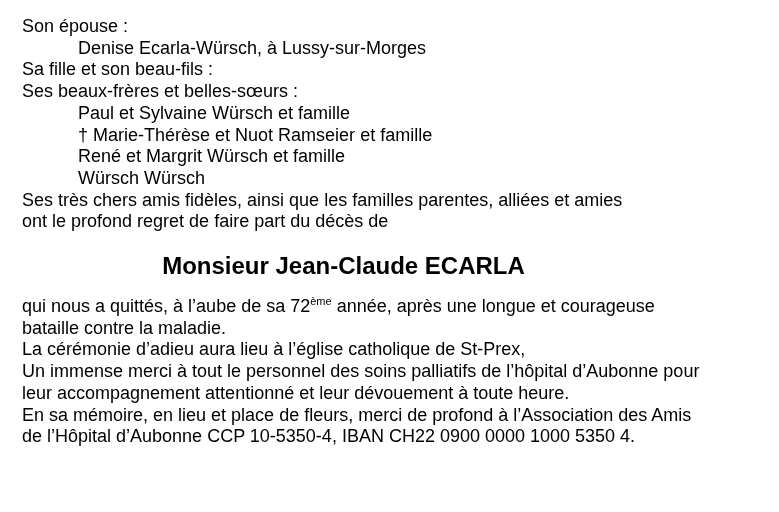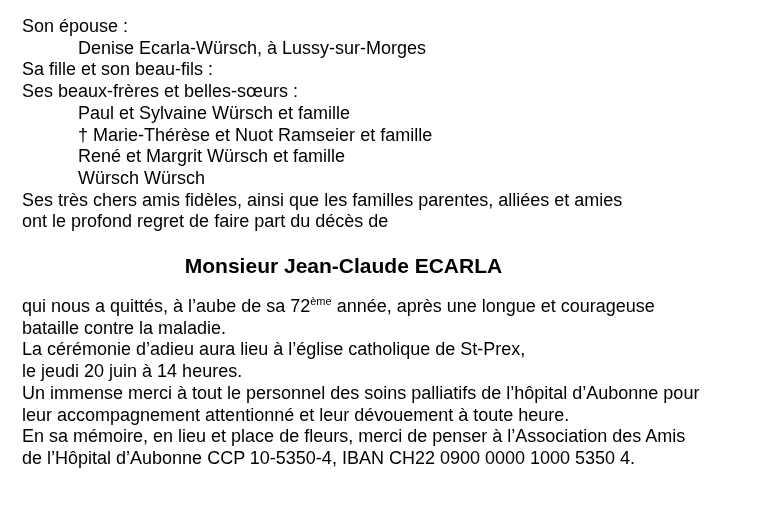--- a/index.html
+++ b/index.html
@@ -26,21 +26,21 @@
     white-space: pre-wrap;
   }
   .line.indent {
     margin-left: 78px;
   }
   .line.title {
     margin-left: 22px;
     width: 643px;
     text-align: center;
     font-weight: bold;
-    font-size: 21px;
+    font-size: 24px;
     line-height: 25px;
     margin-top: 20px;
   }
   .line.para2 {
     margin-top: 18px;
   }
   .line b {
     font-weight: normal;
   }
   .line sup {
@@ -61,19 +61,18 @@
       <div class="line indent"><span>Paul et Sylvaine </span><b>Würsch</b><span> et famille</span></div>
       <div class="line indent"><span>† Marie-Thérèse et Nuot </span><b>Ramseier</b><span> et famille</span></div>
       <div class="line indent"><span>René et Margrit </span><b>Würsch</b><span> et famille</span></div>
       <div class="line indent"><span>Würsch </span><b>Würsch</b></div>
       <div class="line plain"><span>Ses très chers amis fidèles, ainsi que les familles parentes, alliées et amies</span></div>
       <div class="line plain"><span>ont le profond regret de faire part du décès de</span></div>
       <div class="line title"><span>Monsieur Jean-Claude ECARLA</span></div>
       <div class="line plain para2"><span>qui nous a quittés, à l’aube de sa 72</span><sup>ème</sup><span> année, après une longue et courageuse</span></div>
       <div class="line plain"><span>bataille contre la maladie.</span></div>
       <div class="line plain"><span>La cérémonie d’adieu aura lieu à l’église catholique de St-Prex,</span></div>
-      <div class="line plain"><span>le jeudi 20 juin à 14 heures.</span></div>
       <div class="line plain"><span>Un immense merci à tout le personnel des soins palliatifs de l’hôpital d’Aubonne pour</span></div>
       <div class="line plain"><span>leur accompagnement attentionné et leur dévouement à toute heure.</span></div>
-      <div class="line plain"><span>En sa mémoire, en lieu et place de fleurs, merci de penser à l’Association des Amis</span></div>
+      <div class="line plain"><span>En sa mémoire, en lieu et place de fleurs, merci de profond à l’Association des Amis</span></div>
       <div class="line plain"><span>de l’Hôpital d’Aubonne CCP 10-5350-4, IBAN CH22 0900 0000 1000 5350 4.</span></div>
     </div>
 </div>
 
 </body></html>

